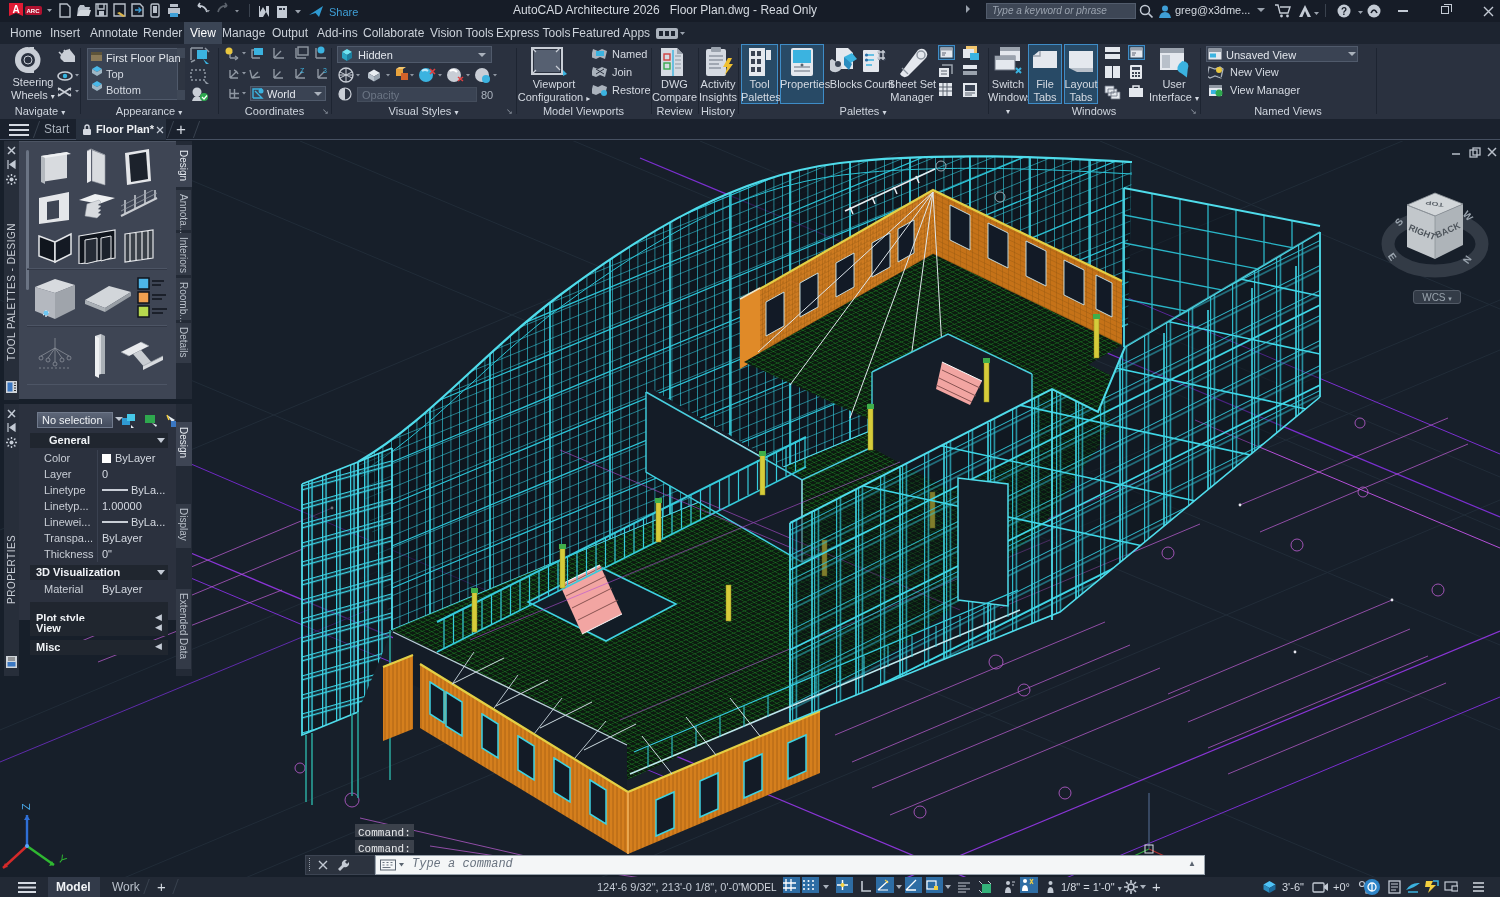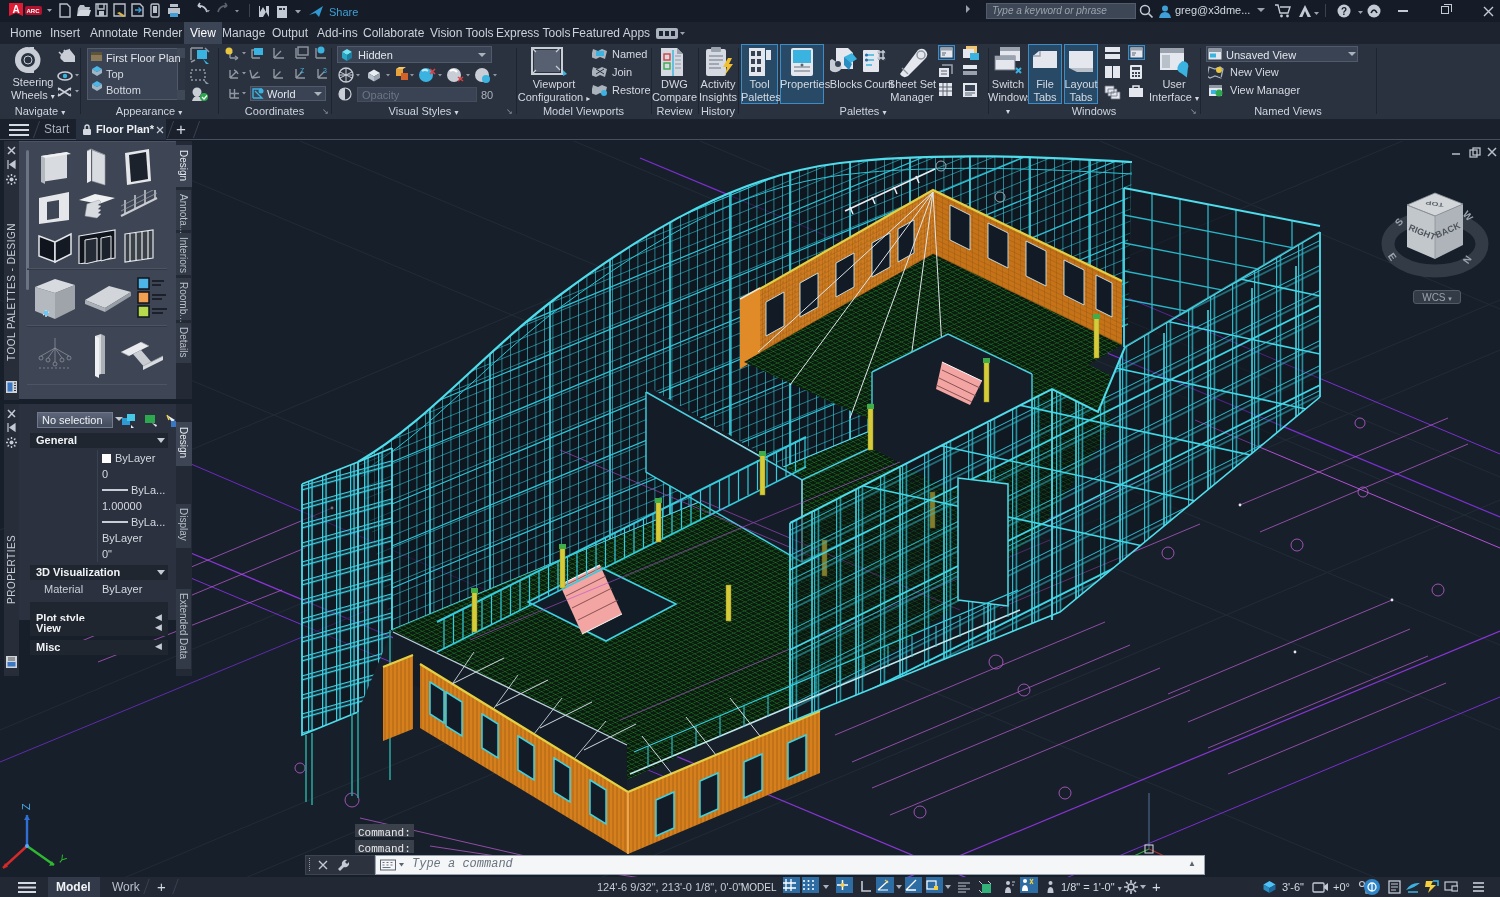--- a/index.html
+++ b/index.html
@@ -68,20 +68,21 @@
 <div class="abs" style="left:249px;top:4px;width:1px;height:13px;background:#3a424e"></div>
 <svg class="abs" style="left:255px;top:3px" width="115" height="17" viewBox="0 0 115 17">
  <path d="M4 3 v11 h4 l3-5 3 5 V3 h-3 v6 l-3 -5 -3 5 V3 z" fill="#c3cad4"></path>
  <rect x="22" y="3" width="10" height="12" fill="#c3cad4"></rect>
  <rect x="24" y="5" width="3" height="2" fill="#2a313f"></rect>
  <rect x="28" y="5" width="2" height="2" fill="#2a313f"></rect>
  <path d="M40 7 l6 0 -3 3.6 z" fill="#9aa2ad"></path>
  <path d="M54 12 L68 3 l-4 11 -3.5 -4 z" fill="#2f9ad2"></path>
  <text x="74" y="13" fill="#3f9fd6" font-size="11">Share</text>
 </svg>
+<div class="appname">AutoCAD Architecture 2026 &nbsp; Floor Plan.dwg - Read Only</div>
 <div class="abs" style="left:966px;top:5px;width:0;height:0;border-left:4px solid #9aa2ad;border-top:4px solid transparent;border-bottom:4px solid transparent"></div>
 <div id="search">Type a keyword or phrase</div>
 <svg class="abs" style="left:1138px;top:3px" width="16" height="16" viewBox="0 0 16 16">
         <circle cx="7" cy="7" r="4.5" fill="none" stroke="#c3cad4" stroke-width="1.5"></circle>
         <path d="M10.5 10.5 l4 4" stroke="#c3cad4" stroke-width="1.7"></path>
       </svg>
 <svg class="abs" style="left:1158px;top:4px" width="14" height="14" viewBox="0 0 14 14">
         <circle cx="7" cy="4.5" r="3" fill="#3f9fd6"></circle>
         <path d="M1 14 q1 -6 6 -6 q5 0 6 6 z" fill="#3f9fd6"></path>
       </svg>
@@ -976,22 +977,23 @@
  <svg class="abs" style="left:102px;top:8px" width="60" height="16" viewBox="0 0 60 16">
   <rect x="1" y="6" width="8" height="7" fill="#2f9ad2"></rect>
           <rect x="6" y="2" width="8" height="7" fill="#46c8e8"></rect>
           <path d="M10 13 l3 3 h-3z" fill="#e8eef2"></path>
   <rect x="24" y="3" width="10" height="8" fill="#2ea84e"></rect>
           <path d="M31 11 l4 4 1 -2z" fill="#e8eef2"></path>
   <path d="M46 3 l5 7 3 -2z" fill="#e8eef2"></path>
           <rect x="50" y="9" width="8" height="6" fill="#3a77c2"></rect>
           <path d="M46 3 l2 5" stroke="#f4d03f" stroke-width="1.5"></path>
  </svg>
- <div class="abs" style="left:11px;top:29px;width:138px;height:15px;background:#20262f;color:#f0f3f6;font-size:11px;font-weight:bold;padding:1px 6px">General</div>
+ <div class="abs" style="left:11px;top:29px;width:138px;height:15px;background:#20262f;color:#f0f3f6;font-size:11px;font-weight:bold;padding:1px 19px">General</div>
  <div class="abs" style="left:138px;top:34px;width:0;height:0;border-left:4px solid transparent;border-right:4px solid transparent;border-top:5px solid #c3cad4"></div>
+ <div class="abs" style="left:25px;top:46px;font-size:11px;color:#c9ced6;line-height:16px">Color<br>Layer<br>Linetype<br>Linetyp...<br>Linewei...<br>Transpa...<br>Thickness</div>
  <div class="abs" style="left:83px;top:46px;font-size:11px;color:#d5dae2;line-height:16px">
   <span style="display:inline-block;width:9px;height:9px;background:#fff;margin-right:4px;vertical-align:-1px"></span>ByLayer<br>
   0<br>
   <span style="display:inline-block;width:26px;height:2px;background:#c9ced6;margin-right:3px;vertical-align:3px"></span>ByLa...<br>
   1.00000<br>
   <span style="display:inline-block;width:26px;height:2px;background:#c9ced6;margin-right:3px;vertical-align:3px"></span>ByLa...<br>
   ByLayer<br>
   0"
  </div>
  <div class="abs" style="left:78px;top:46px;width:1px;height:112px;background:#3a4150"></div>

